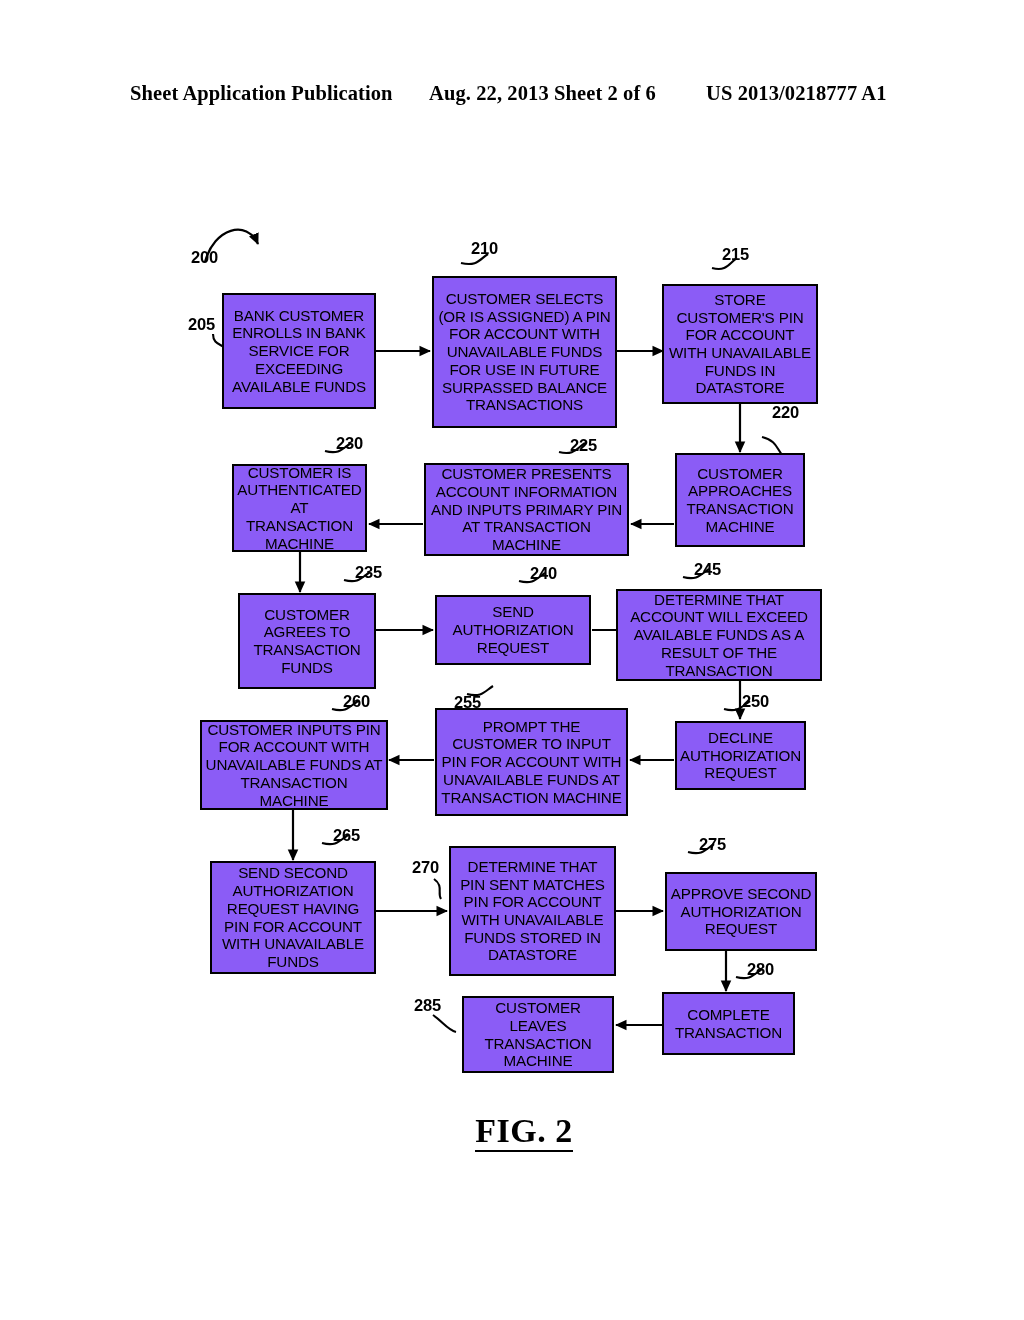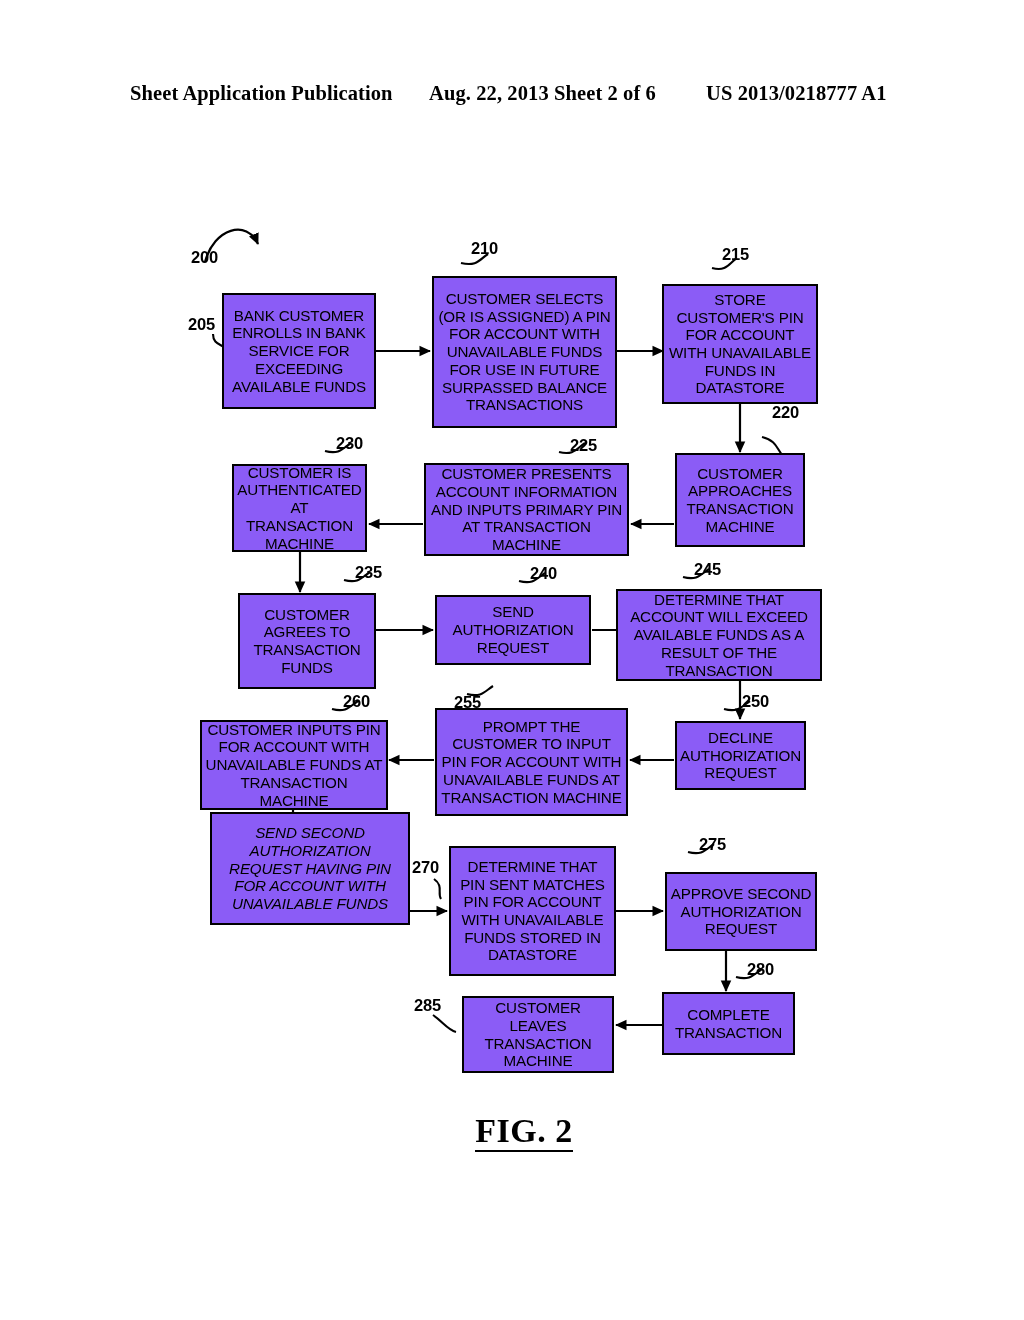--- a/index.html
+++ b/index.html
@@ -230,21 +230,21 @@
   </div>
 
   <div class="node" style="left:435px; top:708px;  width:193px; height:108px;">
     <span>PROMPT THE CUSTOMER TO INPUT PIN FOR ACCOUNT WITH UNAVAILABLE FUNDS AT TRANSACTION MACHINE</span>
   </div>
 
   <div class="node" style="left:200px; top:720px;  width:188px; height:90px;">
     <span>CUSTOMER INPUTS PIN FOR ACCOUNT WITH UNAVAILABLE FUNDS AT TRANSACTION MACHINE</span>
   </div>
 
-  <div class="node" style="left:210px; top:812px;  width:200px; height:113px;font-style:italic;">
+  <div class="node" style="left:210px; top:861px;  width:166px; height:113px;">
     <span>SEND SECOND AUTHORIZATION REQUEST HAVING PIN FOR ACCOUNT WITH UNAVAILABLE FUNDS</span>
   </div>
 
   <div class="node" style="left:449px; top:846px;  width:167px; height:130px;">
     <span>DETERMINE THAT PIN SENT MATCHES PIN FOR ACCOUNT WITH UNAVAILABLE FUNDS STORED IN DATASTORE</span>
   </div>
 
   <div class="node" style="left:665px; top:872px;  width:152px; height:79px;">
     <span>APPROVE SECOND AUTHORIZATION REQUEST</span>
   </div>

